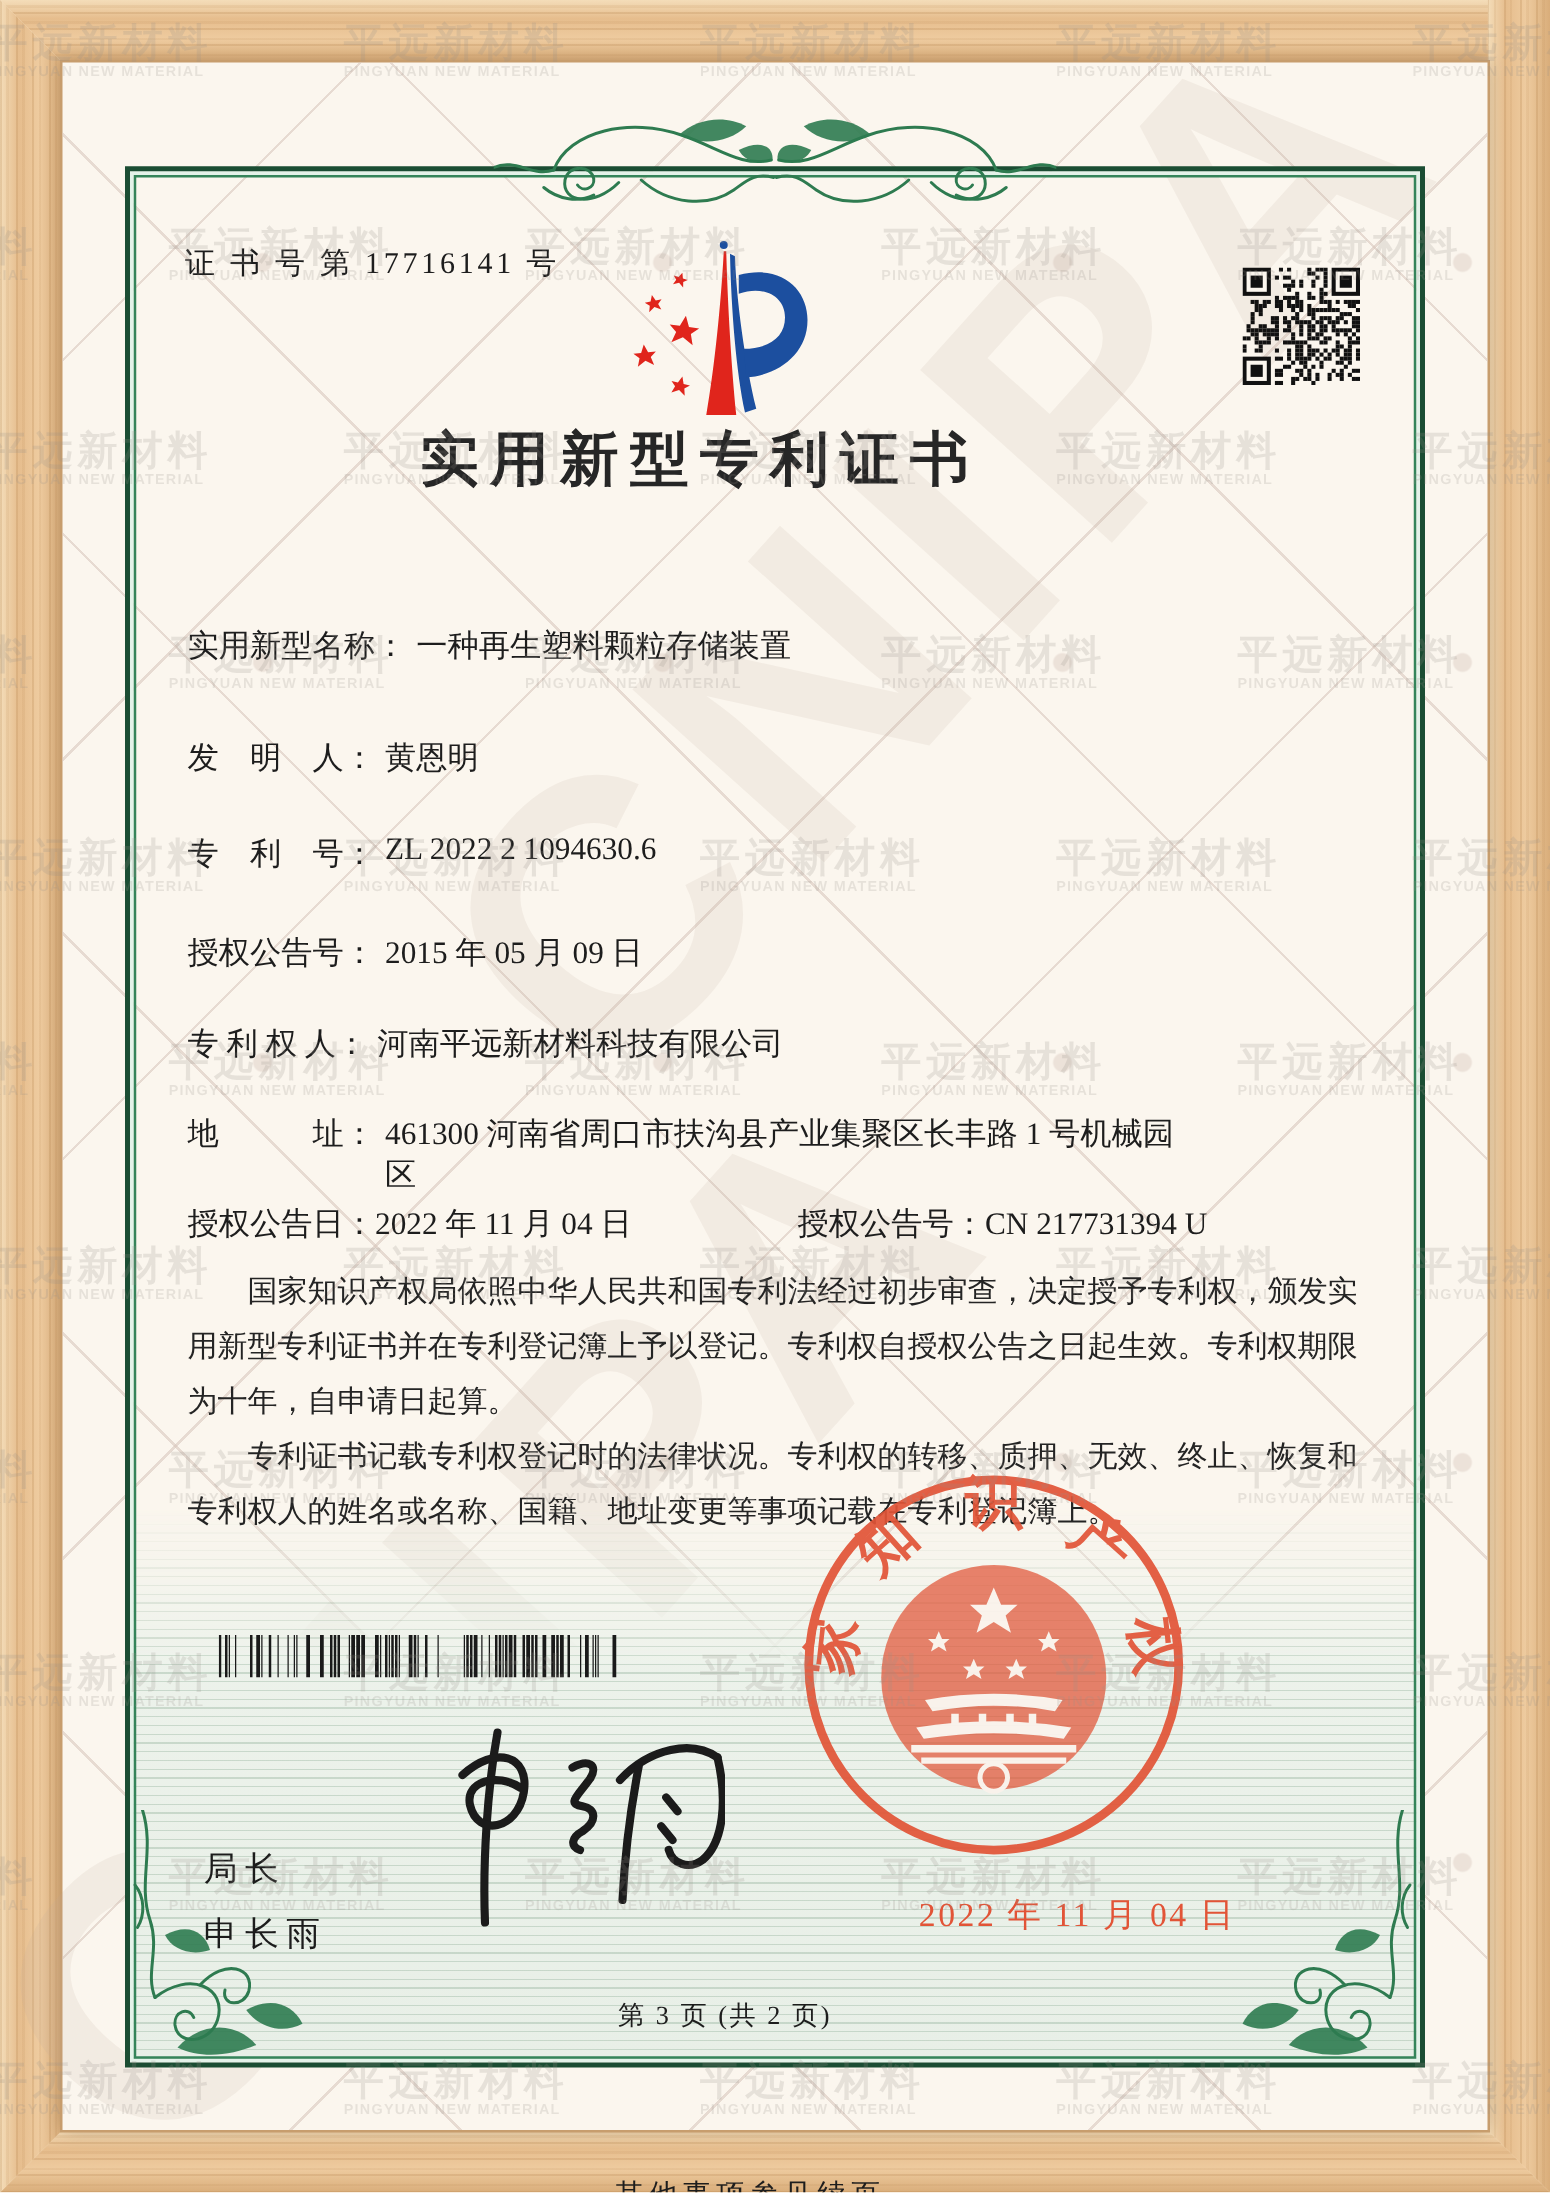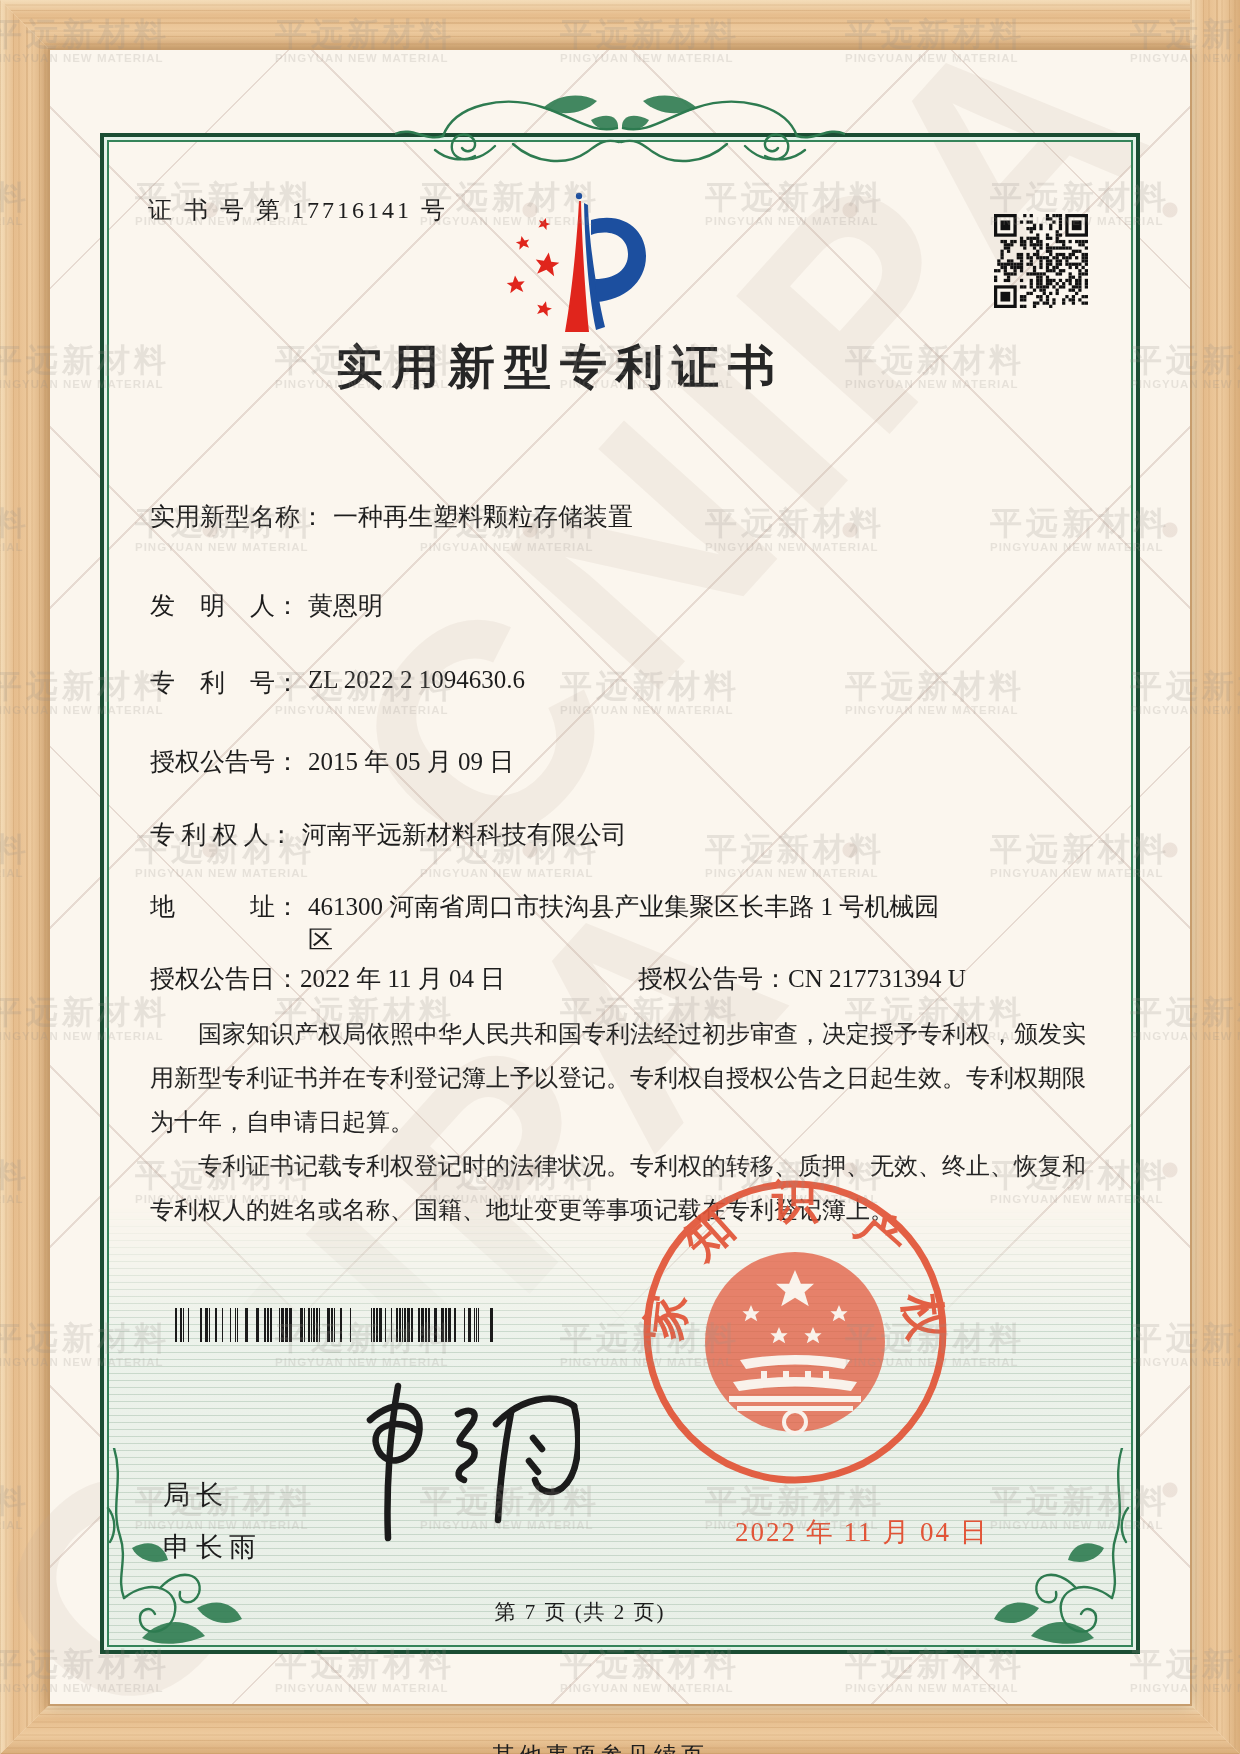--- a/index.html
+++ b/index.html
@@ -604,21 +604,21 @@
         <rect x="28" y="29" width="6" height="9"></rect>
         <path d="M-62,40 Q0,30 62,40 L56,49 Q0,40 -56,49 Z"></path>
         <rect x="-66" y="54" width="132" height="6"></rect>
         <rect x="-58" y="64" width="116" height="5"></rect>
         <circle r="11" cy="80" fill="none" stroke="#fbf3ec" stroke-width="4"></circle>
       </g>
     </g>
   </svg>
   <div class="abs seal-date">2022 年 11 月 04 日</div>
 
-  <div class="abs footer">第 7 页 (共 2 页)</div>
+  <div class="abs footer">第 3 页 (共 2 页)</div>
   <div class="abs note">其他事项参见续页</div>
 
   <div class="wm-layer" id="wmLayer">
       <div class="wm" style="left: -10px; top: 18px;">
         <div class="cn">平远新材料</div>
         <div class="en">PINGYUAN NEW MATERIAL</div>
       </div>
       <div class="wm" style="left: 275px; top: 18px;">
         <div class="cn">平远新材料</div>
         <div class="en">PINGYUAN NEW MATERIAL</div>

